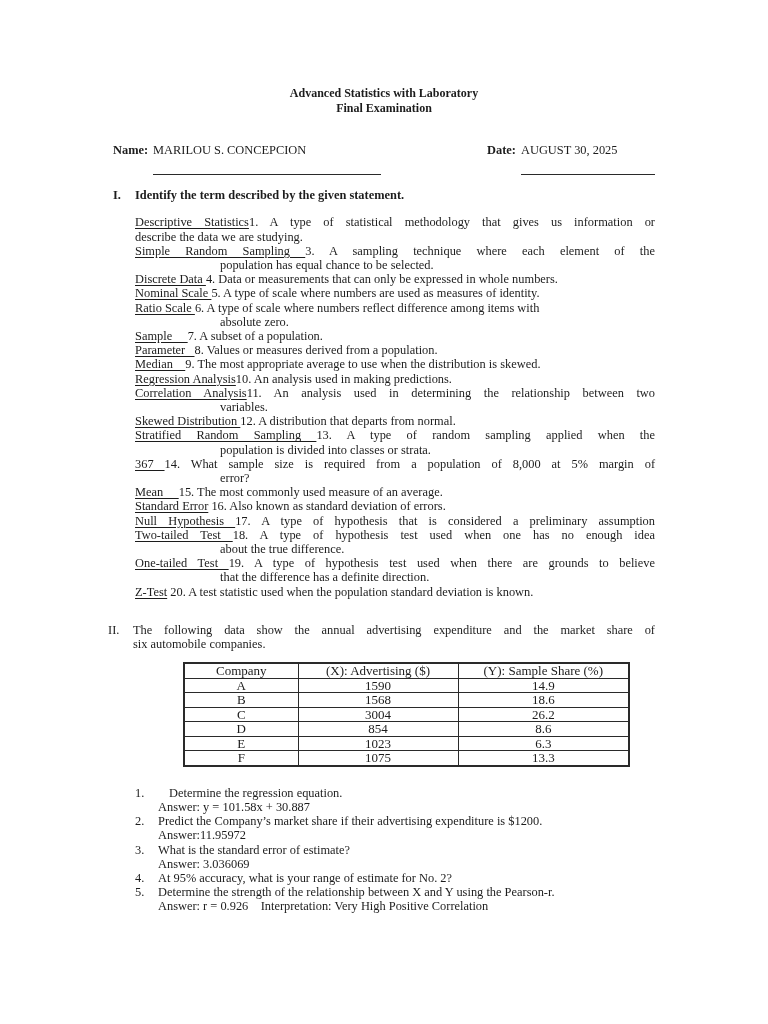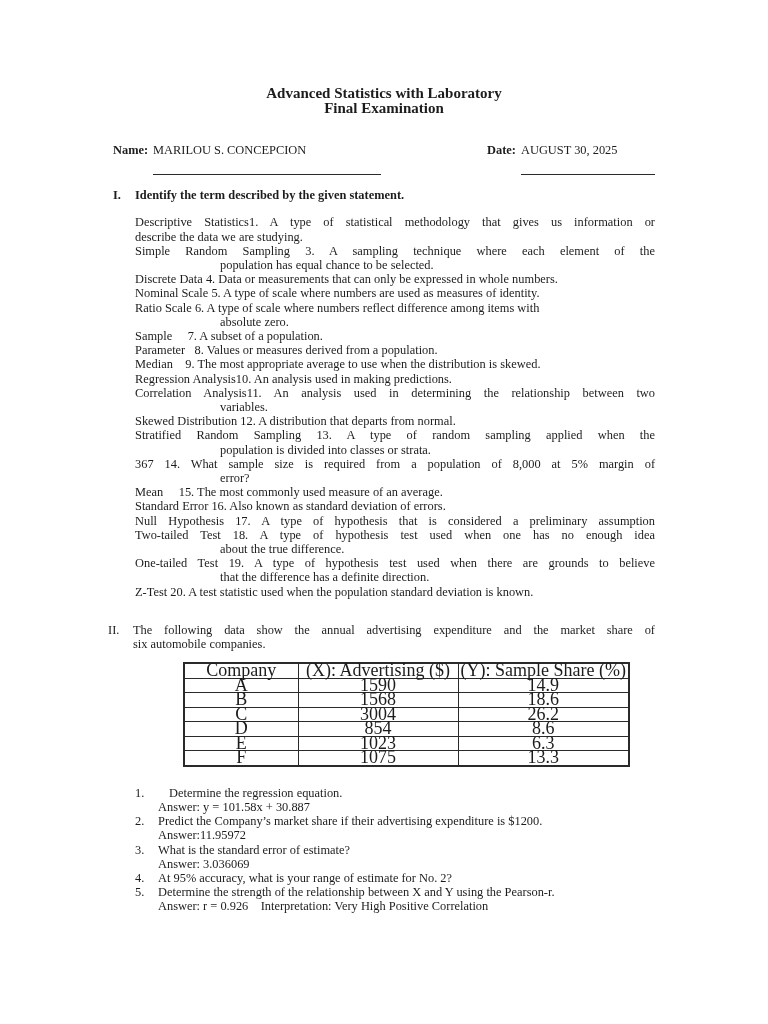--- a/index.html
+++ b/index.html
@@ -10,21 +10,21 @@
     color:#1c1c1c;
     font-family:"Liberation Serif","DejaVu Serif",serif;
     font-size:12.4px;
     line-height:14.2px;
     overflow:hidden;
   }
   .title-block{
     padding-top:86px;
     text-align:center;
     font-weight:bold;
-    font-size:15px;
+    font-size:12px;
     line-height:15px;
   }
   .name-row{
     display:flex;
     margin:27px 113px 0 113px;
     align-items:flex-end;
   }
   .lbl{font-weight:bold;white-space:pre;}
   .fill-line{
     display:inline-block;
@@ -43,32 +43,33 @@
   .sec-num{width:22px;flex:none;}
   .sec2-num{width:25px;flex:none;}
   #items{
     margin:13px 0 0 135px;
     width:520px;
   }
   .line{min-height:14.2px;}
   .just{text-align:justify;text-align-last:justify;}
   .ind{padding-left:85px;}
   .term{
+    text-decoration:underline;
     text-decoration-thickness:1px;
     text-underline-offset:1.5px;
   }
   .sec2-head{
     display:flex;
     margin:24px 113px 0 108px;
   }
   .sec2-par{width:522px;}
   .table-wrap{margin:11px 0 0 183px;}
   table.data{
     border-collapse:collapse;
-    font-size:18px;
+    font-size:13px;
     border:2px solid #2a2a2a;
   }
   table.data td{
     border:1px solid #2a2a2a;
     text-align:center;
     padding:0 2px;
     height:13.5px;
     line-height:13.5px;
   }
   #questions{

